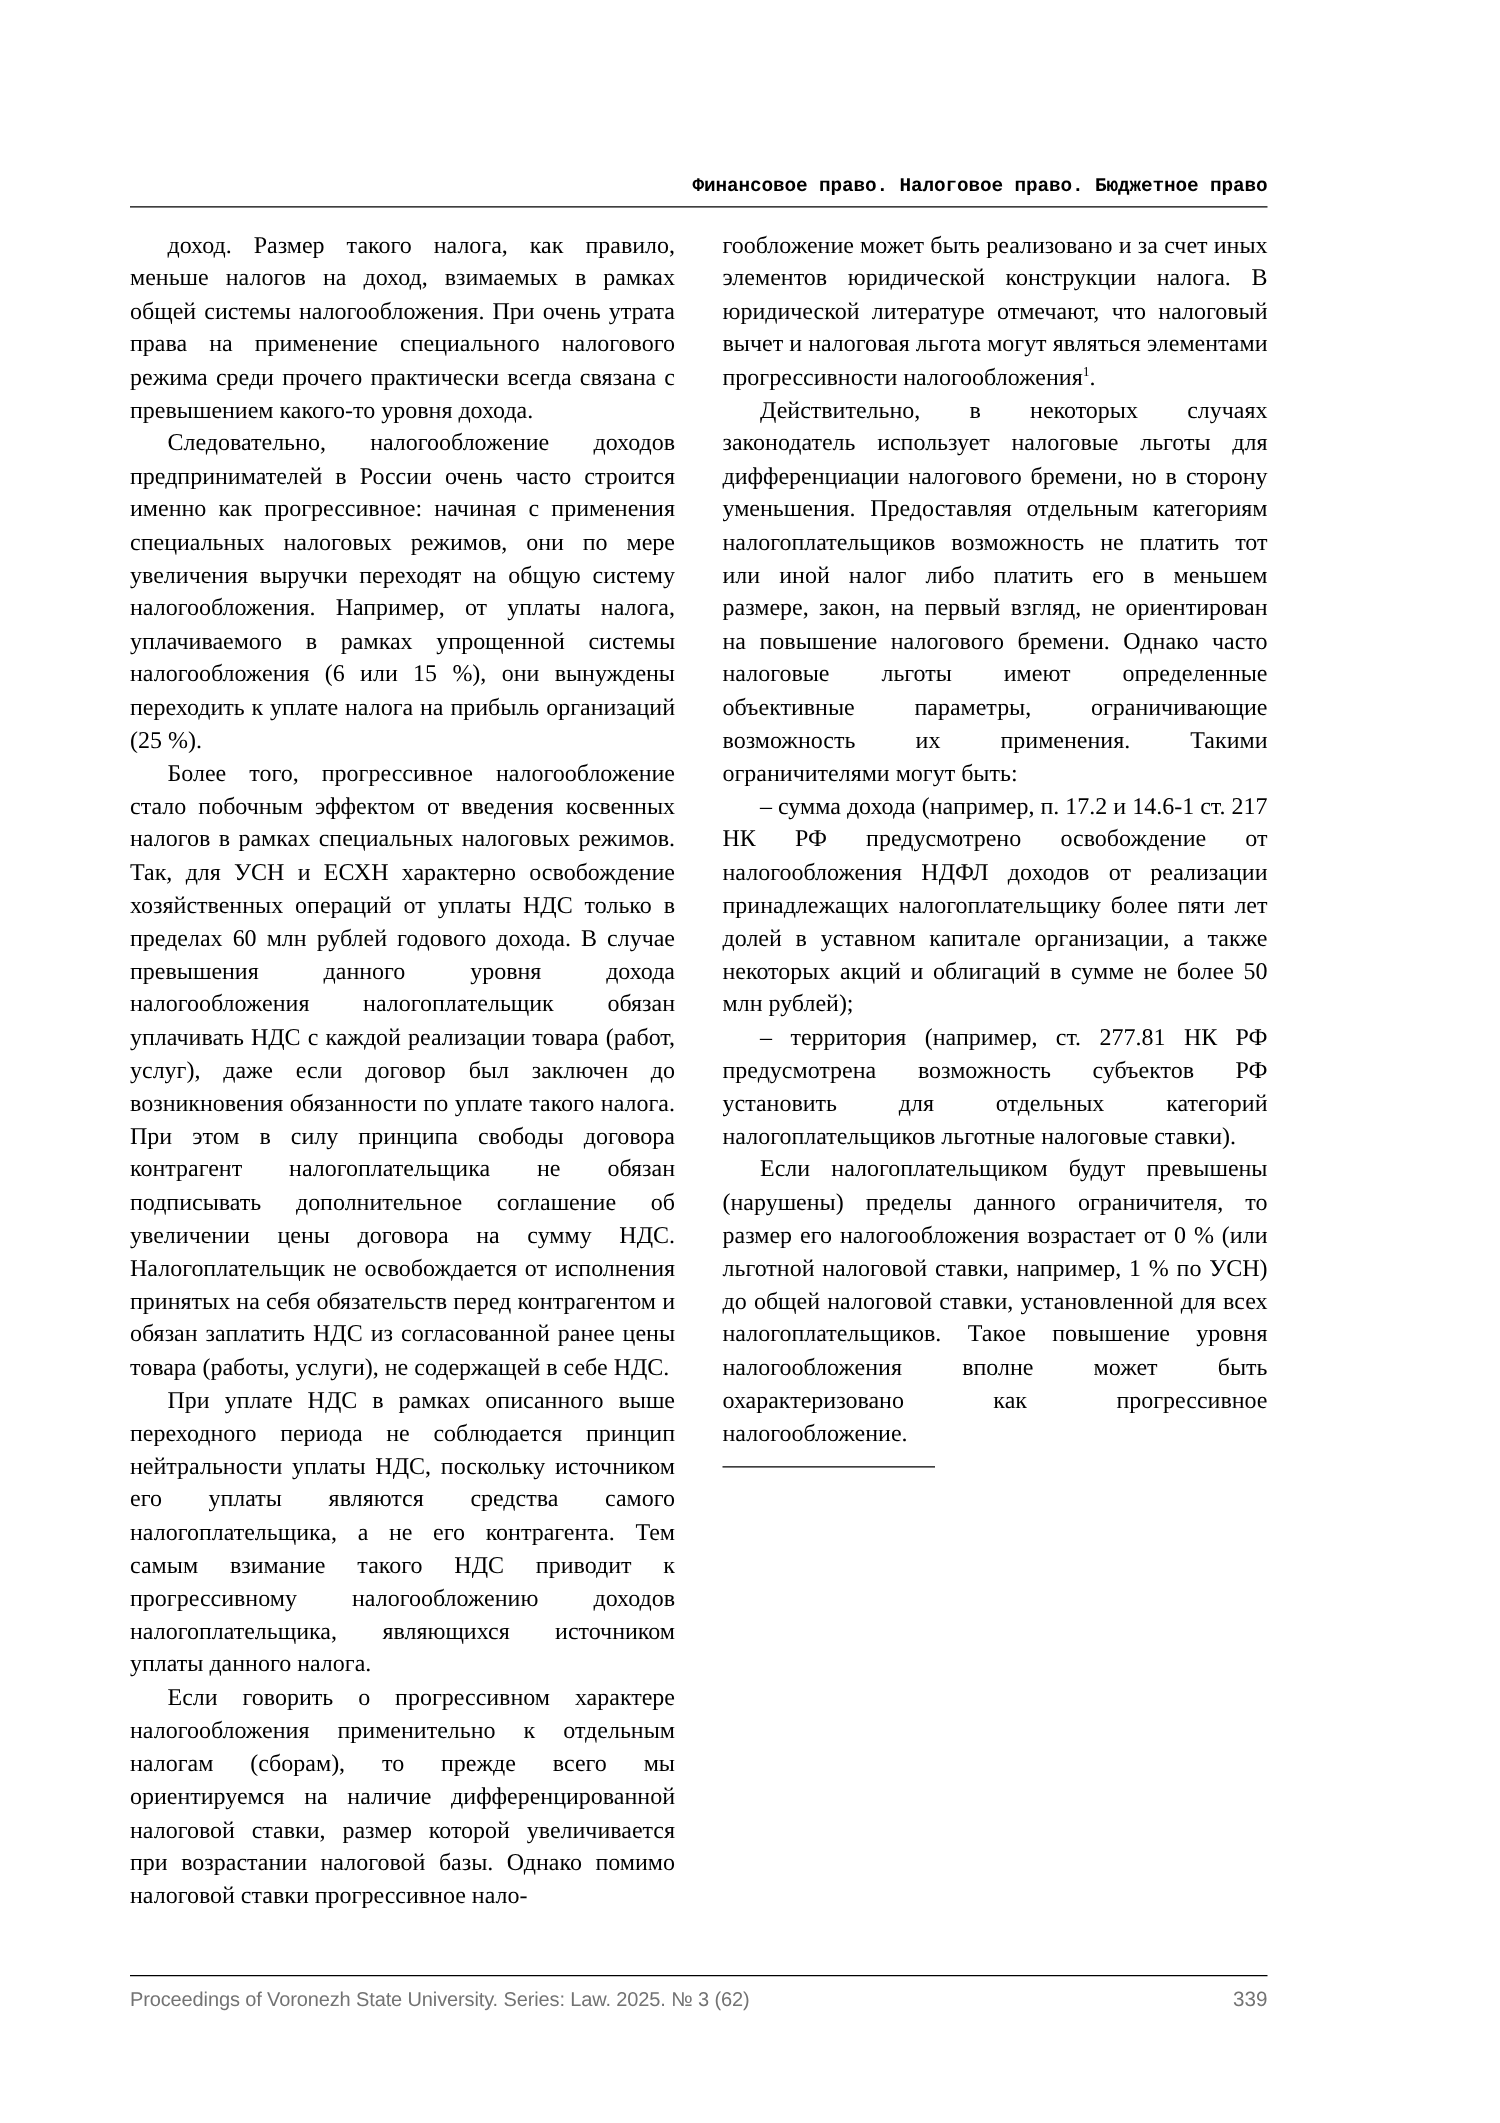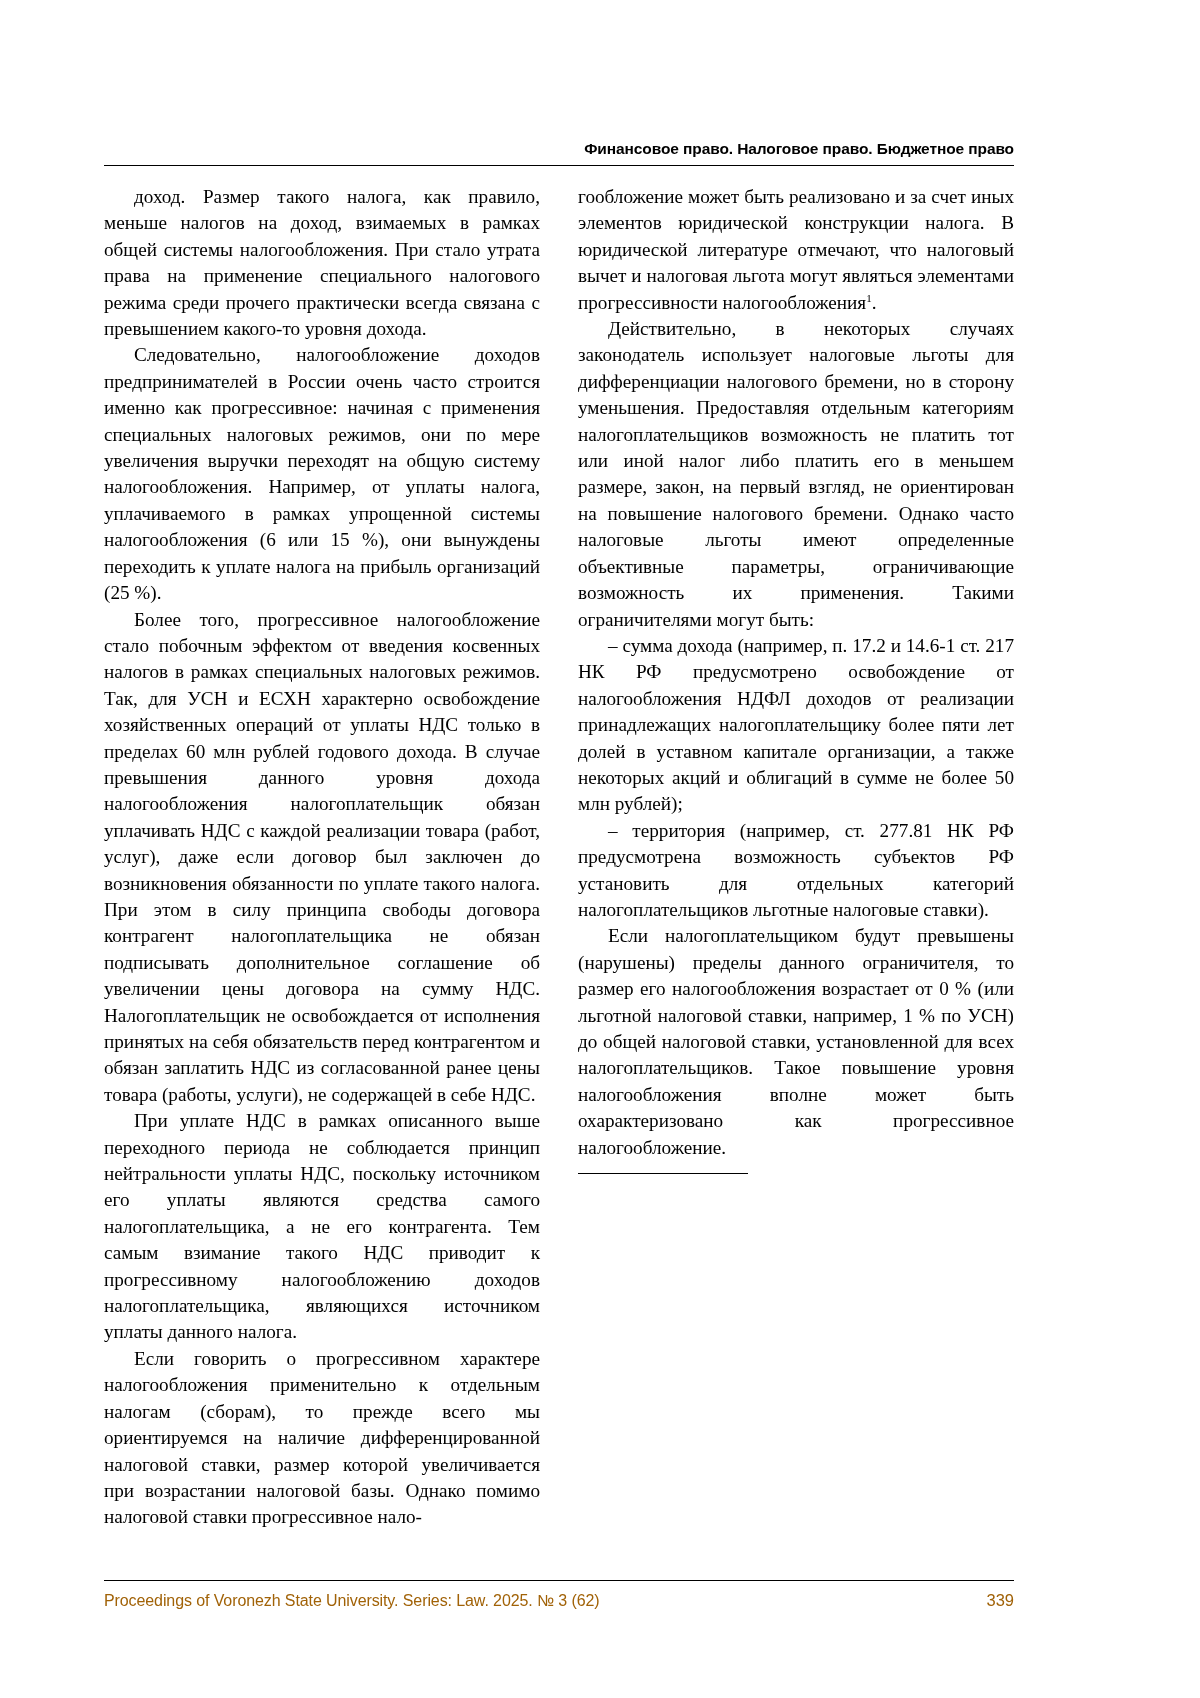--- a/index.html
+++ b/index.html
@@ -18,21 +18,21 @@
     color: #000000;
   }
   .content {
     position: absolute;
     left: 104px;
     top: 140px;
     width: 910px;
   }
   .running-head {
     text-align: right;
-    font-family: Liberation Sans, sans-serif;
+    font-family: Liberation Mono, monospace;
     font-size: 15.5px;
     font-weight: 700;
     letter-spacing: -0.1px;
     color: #000;
     padding-bottom: 7px;
   }
   .rule-top {
     border-top: 1.6px solid #000;
     width: 100%;
     margin-bottom: 18px;
@@ -88,21 +88,21 @@
     border-top: 1.6px solid #000;
     width: 100%;
     margin-bottom: 10px;
   }
   .footer-line {
     display: flex;
     justify-content: space-between;
     align-items: center;
     font-family: "Liberation Sans", sans-serif;
     font-size: 16px;
-    color: #a16207;
+    color: #737373;
   }
   .footer-left { letter-spacing: -0.1px; }
   .footer-right { font-size: 16.5px; }
   sup.ref {
     font-size: 11px;
     vertical-align: super;
     line-height: 0;
   }
 </style>
 </head>
@@ -111,21 +111,21 @@
 <div class="page">
 
   <div class="content">
 
     <div class="running-head">Финансовое право. Налоговое право. Бюджетное право</div>
     <div class="rule-top"></div>
 
     <div class="columns">
 
       <div class="col">
-        <p class="body">доход. Размер такого налога, как правило, меньше налогов на доход, взимаемых в рамках общей системы налогообложения. При стало утрата права на применение специального налогового режима среди прочего практически всегда связана с превышением какого-то уровня дохода.</p>
+        <p class="body">доход. Размер такого налога, как правило, меньше налогов на доход, взимаемых в рамках общей системы налогообложения. При очень утрата права на применение специального налогового режима среди прочего практически всегда связана с превышением какого-то уровня дохода.</p>
         <p class="body">Следовательно, налогообложение доходов предпринимателей в России очень часто строится именно как прогрессивное: начиная с применения специальных налоговых режимов, они по мере увеличения выручки переходят на общую систему налогообложения. Например, от уплаты налога, уплачиваемого в рамках упрощенной системы налогообложения (6 или 15 %), они вынуждены переходить к уплате налога на прибыль организаций (25 %).</p>
         <p class="body">Более того, прогрессивное налогообложение стало побочным эффектом от введения косвенных налогов в рамках специальных налоговых режимов. Так, для УСН и ЕСХН характерно освобождение хозяйственных операций от уплаты НДС только в пределах 60 млн рублей годового дохода. В случае превышения данного уровня дохода налогообложения налогоплательщик обязан уплачивать НДС с каждой реализации товара (работ, услуг), даже если договор был заключен до возникновения обязанности по уплате такого налога. При этом в силу принципа свободы договора контрагент налогоплательщика не обязан подписывать дополнительное соглашение об увеличении цены договора на сумму НДС. Налогоплательщик не освобождается от исполнения принятых на себя обязательств перед контрагентом и обязан заплатить НДС из согласованной ранее цены товара (работы, услуги), не содержащей в себе НДС.</p>
         <p class="body">При уплате НДС в рамках описанного выше переходного периода не соблюдается принцип нейтральности уплаты НДС, поскольку источником его уплаты являются средства самого налогоплательщика, а не его контрагента. Тем самым взимание такого НДС приводит к прогрессивному налогообложению доходов налогоплательщика, являющихся источником уплаты данного налога.</p>
         <p class="body">Если говорить о прогрессивном характере налогообложения применительно к отдельным налогам (сборам), то прежде всего мы ориентируемся на наличие дифференцированной налоговой ставки, размер которой увеличивается при возрастании налоговой базы. Однако помимо налоговой ставки прогрессивное нало-</p>
       </div>
 
       <div class="col">
         <p class="body noindent"><span>гообложение может быть реализовано и за счет иных элементов юридической конструкции налога. В юридической литературе отмечают, что налоговый вычет и налоговая льгота могут являться элементами прогрессивности налогообложения</span><sup class="ref">1</sup>.</p>
         <p class="body">Действительно, в некоторых случаях законодатель использует налоговые льготы для дифференциации налогового бремени, но в сторону уменьшения. Предоставляя отдельным категориям налогоплательщиков возможность не платить тот или иной налог либо платить его в меньшем размере, закон, на первый взгляд, не ориентирован на повышение налогового бремени. Однако часто налоговые льготы имеют определенные объективные параметры, ограничивающие возможность их применения. Такими ограничителями могут быть:</p>
         <p class="body">– сумма дохода (например, п. 17.2 и 14.6-1 ст. 217 НК РФ предусмотрено освобождение от налогообложения НДФЛ доходов от реализации принадлежащих налогоплательщику более пяти лет долей в уставном капитале организации, а также некоторых акций и облигаций в сумме не более 50 млн рублей);</p>

